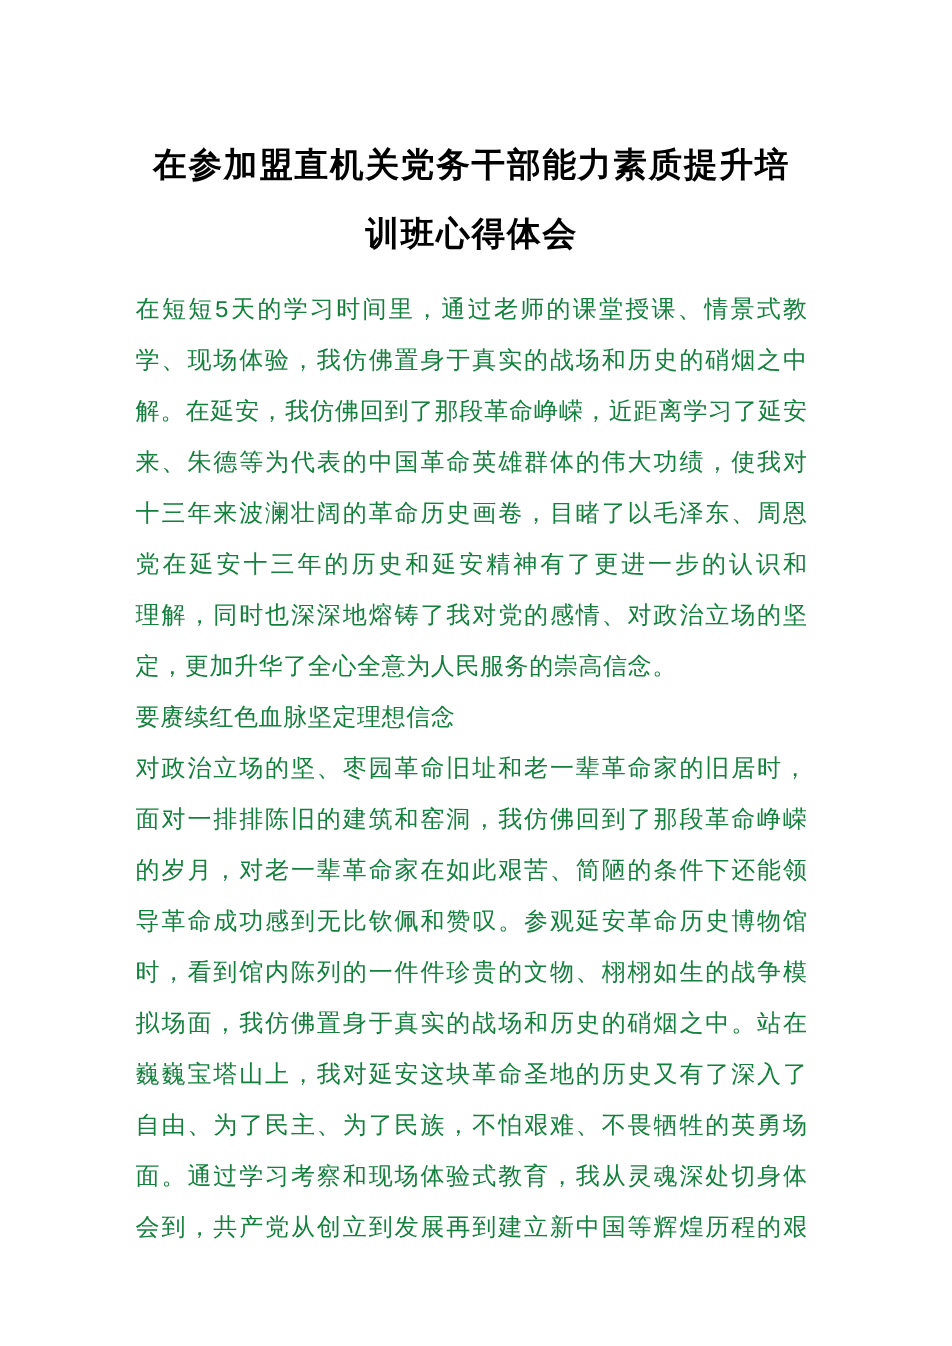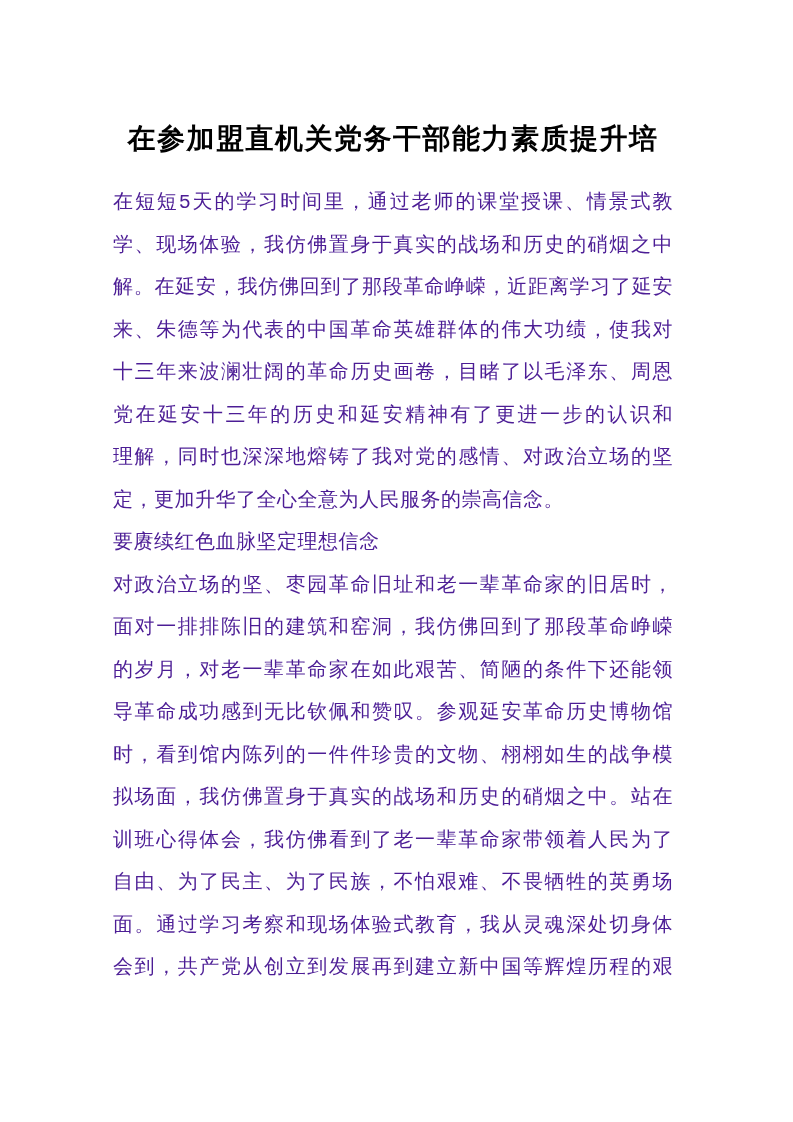--- a/index.html
+++ b/index.html
@@ -32,39 +32,40 @@
     letter-spacing: 1.5px;
     text-align: center;
     color: #000000;
     white-space: nowrap;
   }
   .body-line {
     font-size: 20px;
     font-weight: 400;
     line-height: 42.5px;
     letter-spacing: 0.5px;
-    color: #4c1d95;
+    color: #15803d;
     text-align: justify;
     text-align-last: justify;
     -moz-text-align-last: justify;
   }
   .body-line.natural {
     text-align: right;
     text-align-last: left;
     -moz-text-align-last: left;
   }
 </style>
 </head>
 <body>
 
 <div class="page">
   <div class="content">
 
     <div class="title-block">
       <div class="title-line">在参加盟直机关党务干部能力素质提升培</div>
+      <div class="title-line">训班心得体会</div>
     </div>
 
     <div>
       <div class="body-line">在短短5天的学习时间里，通过老师的课堂授课、情景式教</div>
       <div class="body-line">学、现场体验，我仿佛置身于真实的战场和历史的硝烟之中</div>
       <div class="body-line">解。在延安，我仿佛回到了那段革命峥嵘，近距离学习了延安</div>
       <div class="body-line">来、朱德等为代表的中国革命英雄群体的伟大功绩，使我对</div>
       <div class="body-line">十三年来波澜壮阔的革命历史画卷，目睹了以毛泽东、周恩</div>
       <div class="body-line">党在延安十三年的历史和延安精神有了更进一步的认识和</div>
       <div class="body-line">理解，同时也深深地熔铸了我对党的感情、对政治立场的坚</div>
@@ -73,20 +74,20 @@
 
     <div class="body-line natural">要赓续红色血脉坚定理想信念</div>
 
     <div>
       <div class="body-line">对政治立场的坚、枣园革命旧址和老一辈革命家的旧居时，</div>
       <div class="body-line">面对一排排陈旧的建筑和窑洞，我仿佛回到了那段革命峥嵘</div>
       <div class="body-line">的岁月，对老一辈革命家在如此艰苦、简陋的条件下还能领</div>
       <div class="body-line">导革命成功感到无比钦佩和赞叹。参观延安革命历史博物馆</div>
       <div class="body-line">时，看到馆内陈列的一件件珍贵的文物、栩栩如生的战争模</div>
       <div class="body-line">拟场面，我仿佛置身于真实的战场和历史的硝烟之中。站在</div>
-      <div class="body-line">训班心得体会，我仿佛看到了老一辈革命家带领着人民为了</div>
+      <div class="body-line">巍巍宝塔山上，我对延安这块革命圣地的历史又有了深入了</div>
       <div class="body-line">自由、为了民主、为了民族，不怕艰难、不畏牺牲的英勇场</div>
       <div class="body-line">面。通过学习考察和现场体验式教育，我从灵魂深处切身体</div>
       <div class="body-line">会到，共产党从创立到发展再到建立新中国等辉煌历程的艰</div>
     </div>
 
   </div>
 </div>
 
 </body></html>

